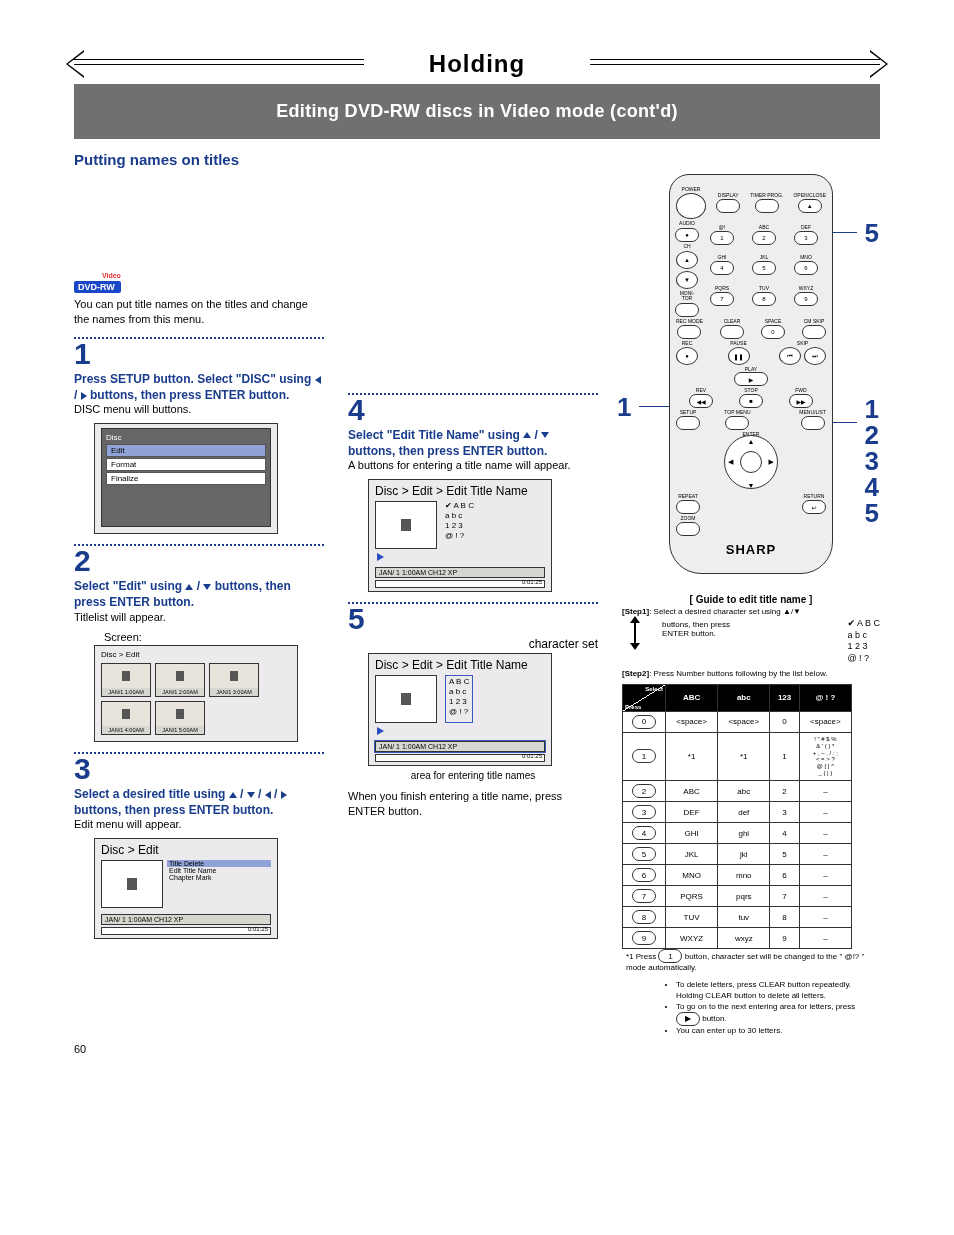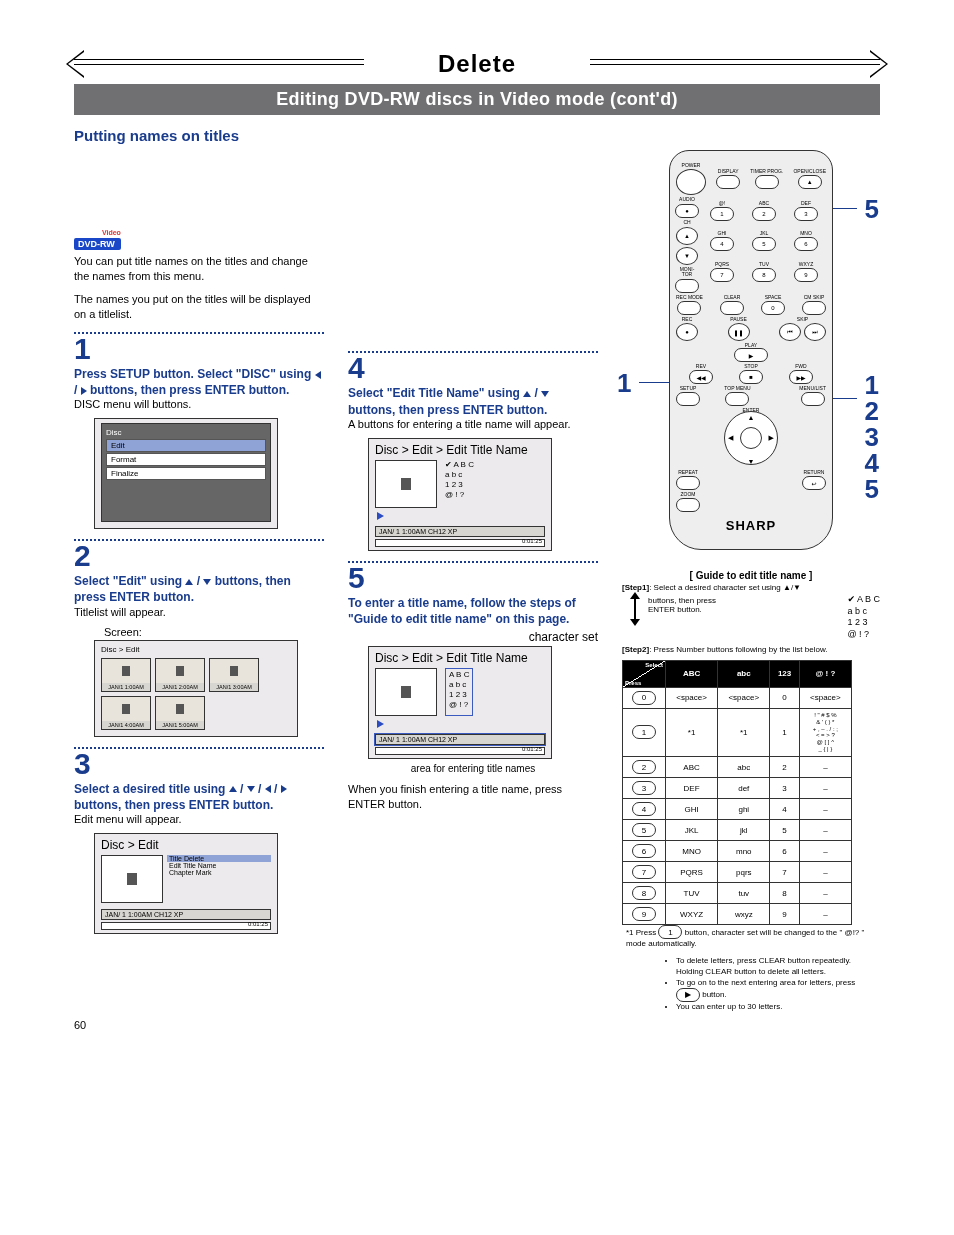--- a/index.html
+++ b/index.html
@@ -51,21 +51,21 @@
   .chevron-left { left:-8px; border-right:18px solid #000;}
   .chevron-left::after{content:"";position:absolute;left:2px;top:-12px;border-top:12px solid transparent;border-bottom:12px solid transparent;border-right:16px solid #fff;}
   .chevron-right{ right:-8px; border-left:18px solid #000;}
   .chevron-right::after{content:"";position:absolute;right:2px;top:-12px;border-top:12px solid transparent;border-bottom:12px solid transparent;border-left:16px solid #fff;}
   .subheader-bar {
     background: #706f72;
     color: #fff;
     font-size: 18px;
     font-weight: bold;
     text-align: center;
-    padding: 5px 0;
+    padding: 17px 0;
     margin-top:4px;
     letter-spacing:0.3px;
   }
   .section-title {
     color: #1a3c8c;
     font-size: 15px;
     font-weight: bold;
     margin: 12px 0 6px 0;
   }
   .columns {
@@ -200,35 +200,34 @@
 </style>
 </head>
 <body>
 
 <div class="page">
 
   <div class="header-band">
     <div class="chevron-left"></div>
     <div class="chevron-right"></div>
     <div class="header-lines"></div>
-    <div class="header-title">Delete</div>
+    <div class="header-title">Holding</div>
   </div>
   <div class="subheader-bar">Editing DVD-RW discs in Video mode (cont'd)</div>
 
   <div class="section-title">Putting names on titles</div>
 
   <div class="columns">
 
     <div class="col" style="max-width:250px">
       <div class="dvd-badge">
         <span class="tag">Video</span>
         <span>DVD-RW</span>
       </div>
       <p>You can put title names on the titles and change the names from this menu.</p>
-      <p>The names you put on the titles will be displayed on a titlelist.</p>
 
       <hr class="dotted-sep">
       <div class="bignum">1</div>
       <div class="step-bold blue">
         Press SETUP button. Select "DISC" using <span class="tri left"></span> / <span class="tri right"></span> buttons, then press ENTER button.
       </div>
       <div class="step-note">DISC menu will buttons.</div>
 
       <div class="screen-box" style="margin-left:20px">
         <div class="screen-menu">
@@ -339,21 +338,20 @@
         <div class="statusrow">
             <span>JAN/ 1   1:00AM   CH12   XP</span>
           </div>
         <div class="bar">
             <span class="time">0:01:25</span>
           </div>
       </div>
 
       <hr class="dotted-sep">
       <div class="bignum">5</div>
-      <div class="step-bold">To enter a title name, follow the steps of "Guide to edit title name" on this page.</div>
       <div class="annot">character set</div>
 
       <div class="edit-screen" style="margin-left:20px">
         <div class="crumb">Disc &gt; Edit &gt; Edit Title Name</div>
         <div class="main">
           <div class="tv">
               <div class="docicon" style="width:10px;height:12px;background:#555"></div>
             </div>
           <div class="charset-box" style="border:1px solid #3a5abf;padding:1px 3px;">
             <div class="row">A B C</div>
@@ -556,21 +554,21 @@
               </div>
           </div>
           <div class="brand">SHARP</div>
         </div>
       </div>
 
       <div class="guide-title">[ Guide to edit title name ]</div>
       <div class="guide-step">
         <b class="lbl">[Step1]</b><span>: Select a desired character set using ▲/▼</span>
       </div>
-      <div style="display:flex;gap:8px;margin:2px 0 4px 8px">
+      <div style="display:flex;gap:22px;margin:2px 0 4px 8px">
         <div class="updown-arrow">
             <div class="au"></div>
             <div class="ad"></div>
           </div>
         <div class="guide-step" style="flex:1">buttons, then press<br>ENTER button.</div>
         <div class="guide-charset">
           <div class="check">A B C</div>
           <div>a b c</div>
           <div>1 2 3</div>
           <div>@ ! ?</div>

